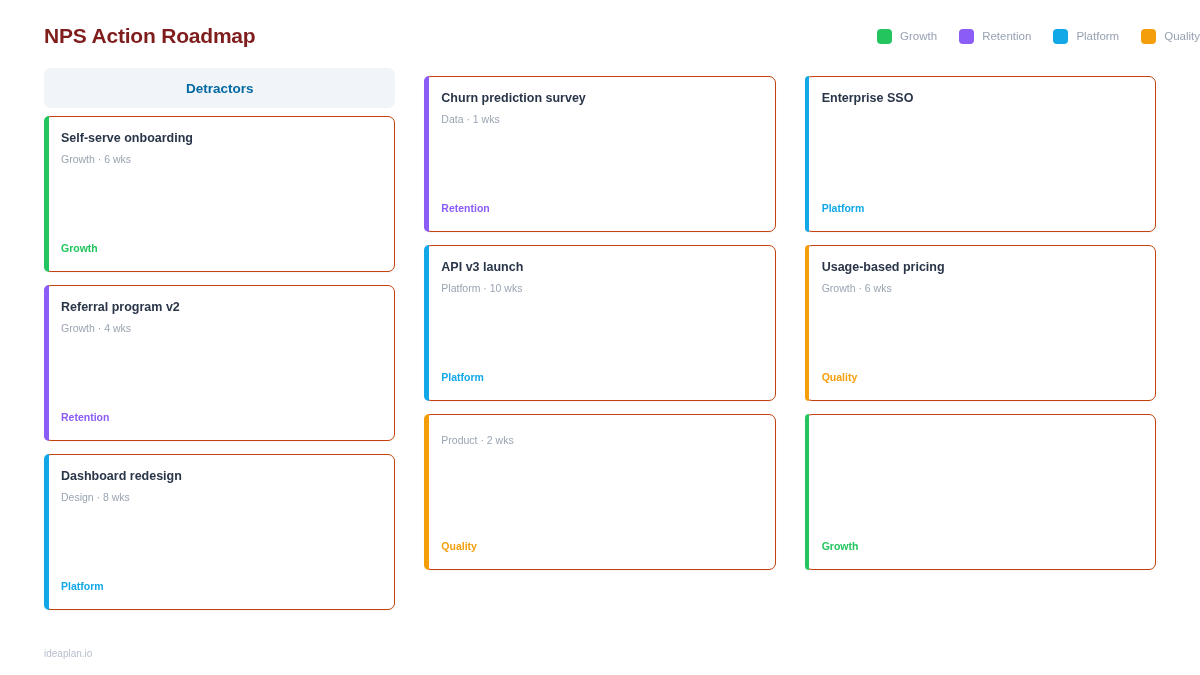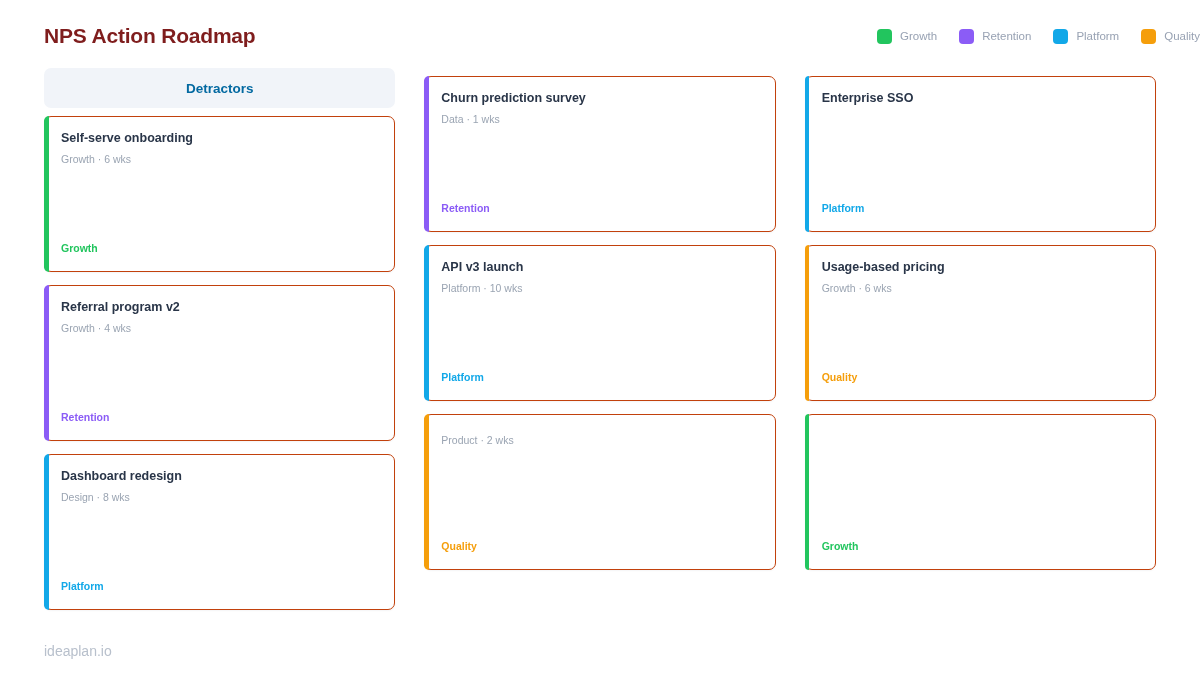--- a/index.html
+++ b/index.html
@@ -136,21 +136,21 @@
     margin-bottom: 17px;
     font-size: 10.5px;
     font-weight: bold;
   }
 
   
   .footer {
     position: absolute;
     left: 44px;
     bottom: 16px;
-    font-size: 14px;
+    font-size: 10px;
     color: #b8c0cc;
   }
 </style>
 </head>
 <body>
 
 <div class="page">
 
   <div class="header">
     <div class="page-title">NPS Action Roadmap</div>

